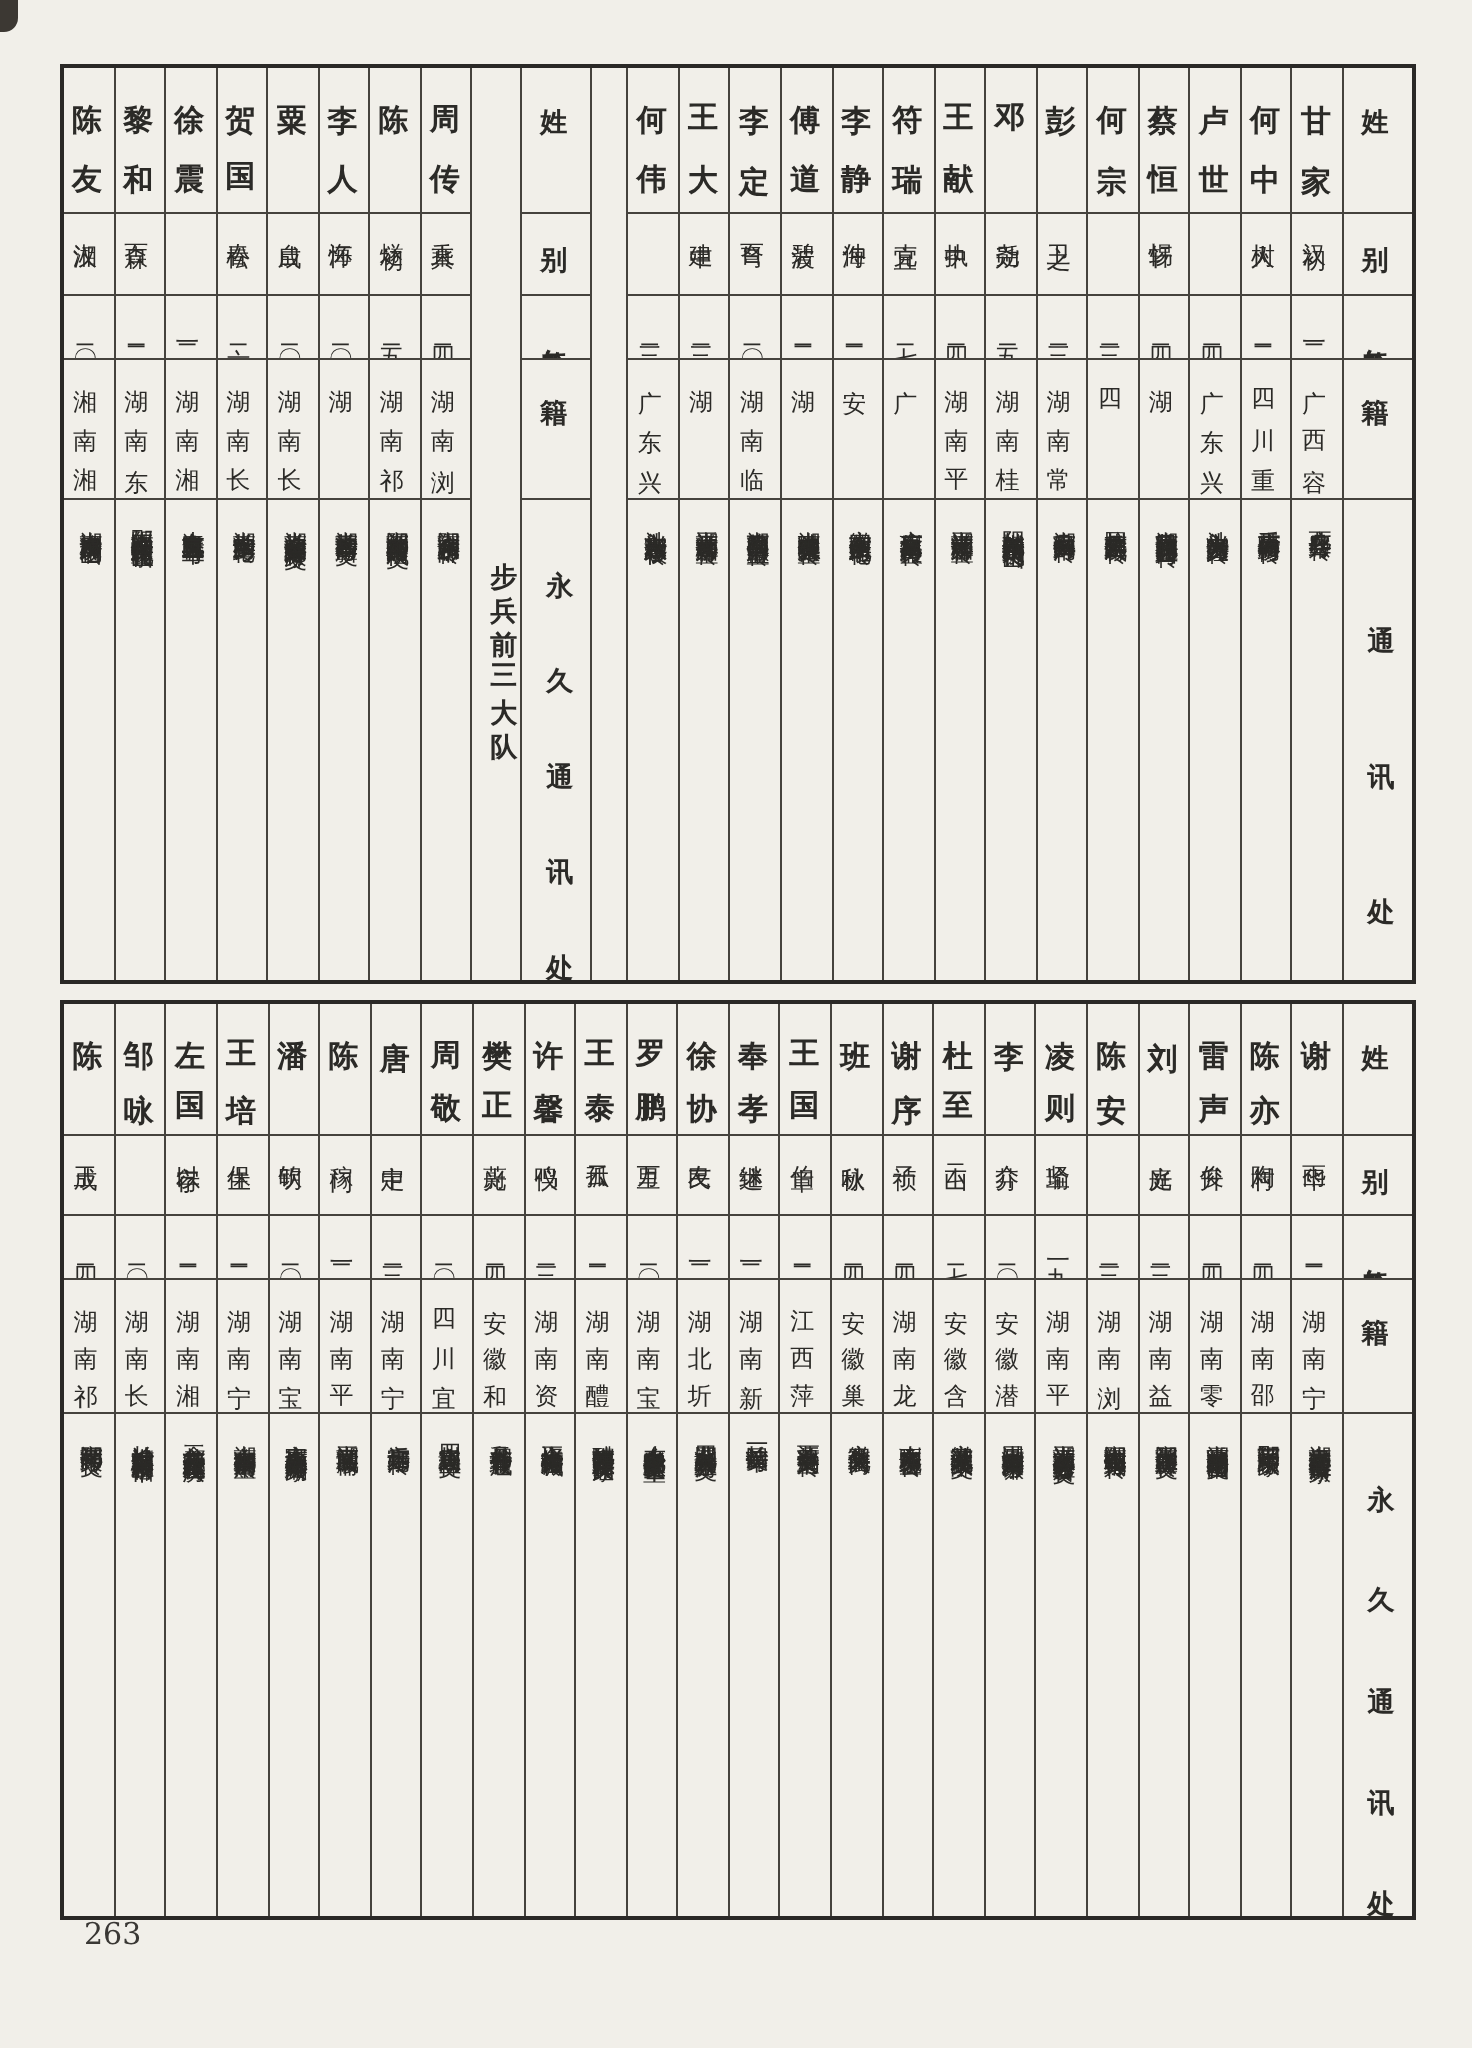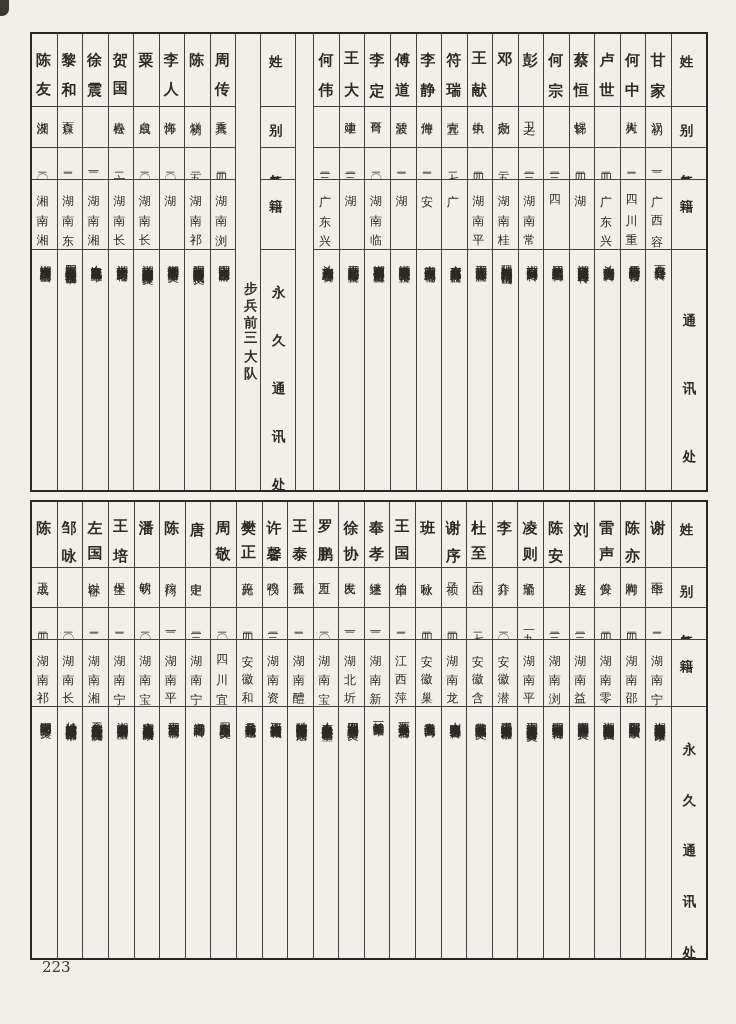--- a/index.html
+++ b/index.html
@@ -402,14 +402,14 @@
         <div class="col person">
     <div class="cell c-name">陈斌</div>
     <div class="cell c-alias">玉成</div>
     <div class="cell c-age">二四</div>
     <div class="cell c-origin">湖南祁阳</div>
     <div class="cell c-addr">湖南祁阳同荣号转交</div>
   </div>
     </div>
   </div>
 
-  <div class="page-number">223</div>
+  <div class="page-number">263</div>
 </div>
 
 </body></html>

